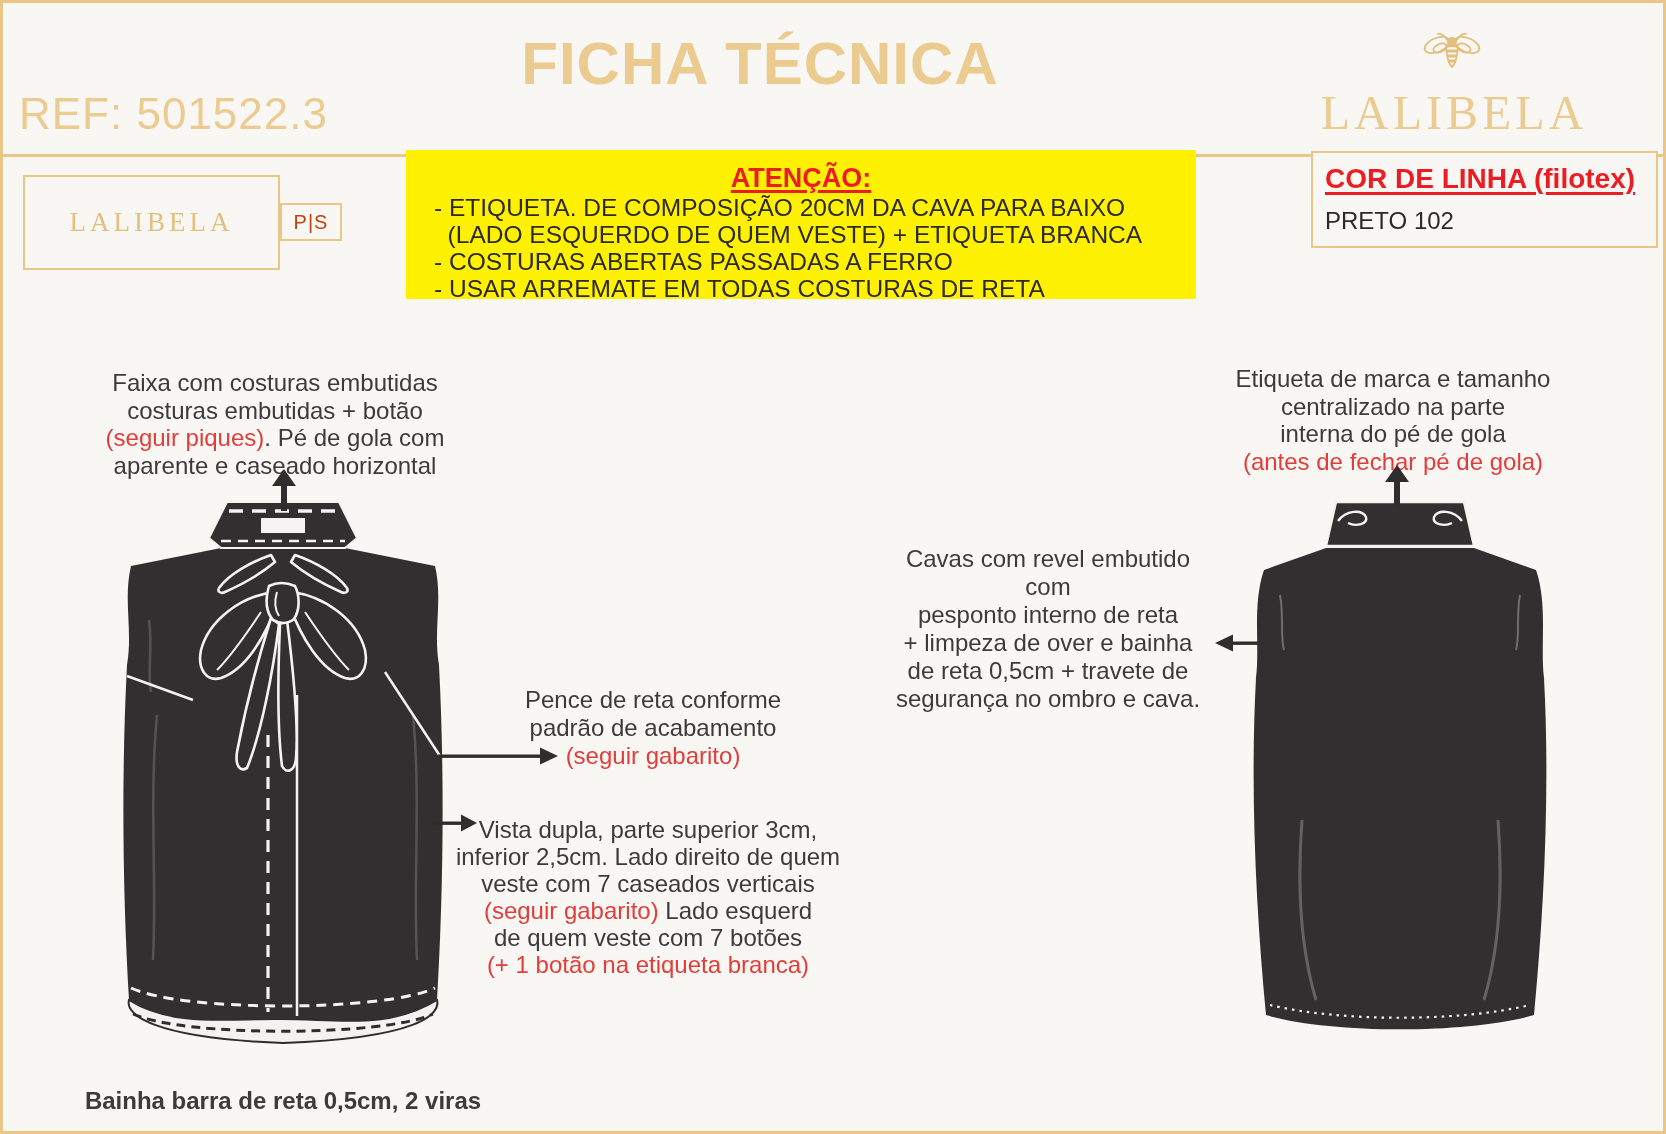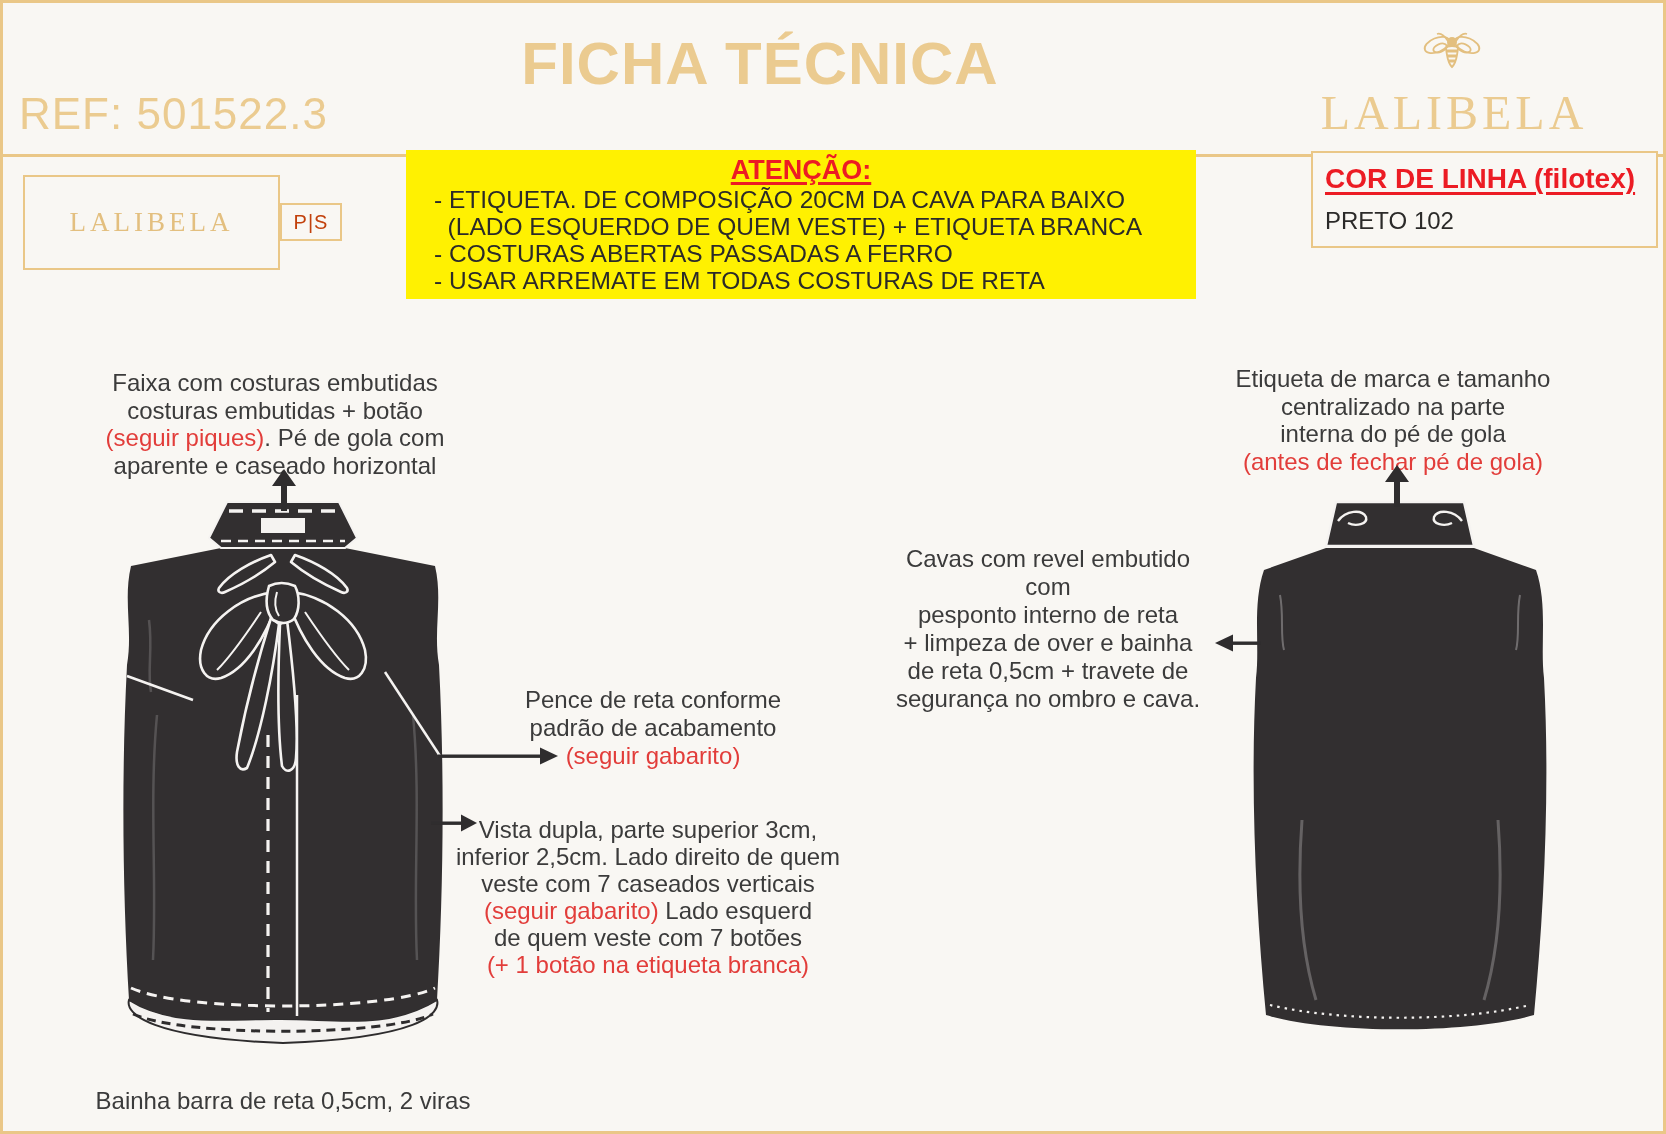--- a/index.html
+++ b/index.html
@@ -22,39 +22,39 @@
   .bee{ left:1417px; top:26px; z-index:2; }
 
   .logo-box{ left:20px; top:172px; width:257px; height:95px; border:2px solid #EAC787;
     display:flex; align-items:center; justify-content:center; z-index:2; background:#F9F7F3; }
   .logo-box span{ font-family:"Liberation Serif", serif; font-size:27px; letter-spacing:4px; color:#E3BF7F; }
   .ps-box{ left:277px; top:200px; width:62px; height:38px; border:2px solid #EAC787;
     display:flex; align-items:center; justify-content:center; z-index:2; background:#F9F7F3; }
   .ps-box span{ font-size:20px; color:#c2410c; letter-spacing:1px; }
 
   .attention{ left:403px; top:147px; width:790px; height:149px; background:#FFF101;
-    z-index:2; padding-top:5px; }
+    z-index:2; padding-top:13px; }
   .attention .att-title{ text-align:center; font-size:27px; font-weight:bold; color:#EC1C24;
     text-decoration:underline; text-decoration-thickness:2.5px; text-underline-offset:3px; }
   .attention .att-item{ font-size:24.5px; color:#2B2A29; line-height:27px; padding-left:28px; white-space:pre; }
 
   .cor-box{ left:1308px; top:148px; width:347px; height:97px; border:2.5px solid #EAC787;
     background:#F9F7F3; z-index:2; padding:10px 12px 8px 12px; }
   .cor-box .cor-title{ font-size:28px; font-weight:bold; color:#EC1C24;
     text-decoration:underline; text-decoration-thickness:2.5px; text-underline-offset:4px; white-space:nowrap; }
   .cor-box .cor-value{ font-size:24px; color:#2B2A29; margin-top:12px; }
 
   .ann{ font-size:24px; line-height:27.5px; text-align:center; color:#3B3B3B; z-index:3; }
   .ann .red{ color:#E23D3A; }
   .ann-collar-front{ left:82px;  top:366px; width:380px; }
   .ann-back-label  { left:1200px; top:362px; width:380px; }
   .ann-armhole     { left:880px; top:542px; width:330px; line-height:28px; }
   .ann-dart        { left:460px; top:683px; width:380px; line-height:28px; }
   .ann-placket     { left:445px; top:813px; width:400px; line-height:27px; }
-  .ann-hem         { left:80px;  top:1084px; width:400px; text-align:center; font-size:24px; color:#3B3B3B; z-index:3; }
+  .ann-hem         { left:80px;  top:1084px; width:400px; text-align:center; font-size:24px; color:#3B3B3B; z-index:3;font-weight:bold; }
 
   .arrow{ z-index:4; }
   svg{ display:block; }
 </style>
 </head>
 <body>
 
 <div class="sheet">
 
   <div class="divider"></div>

